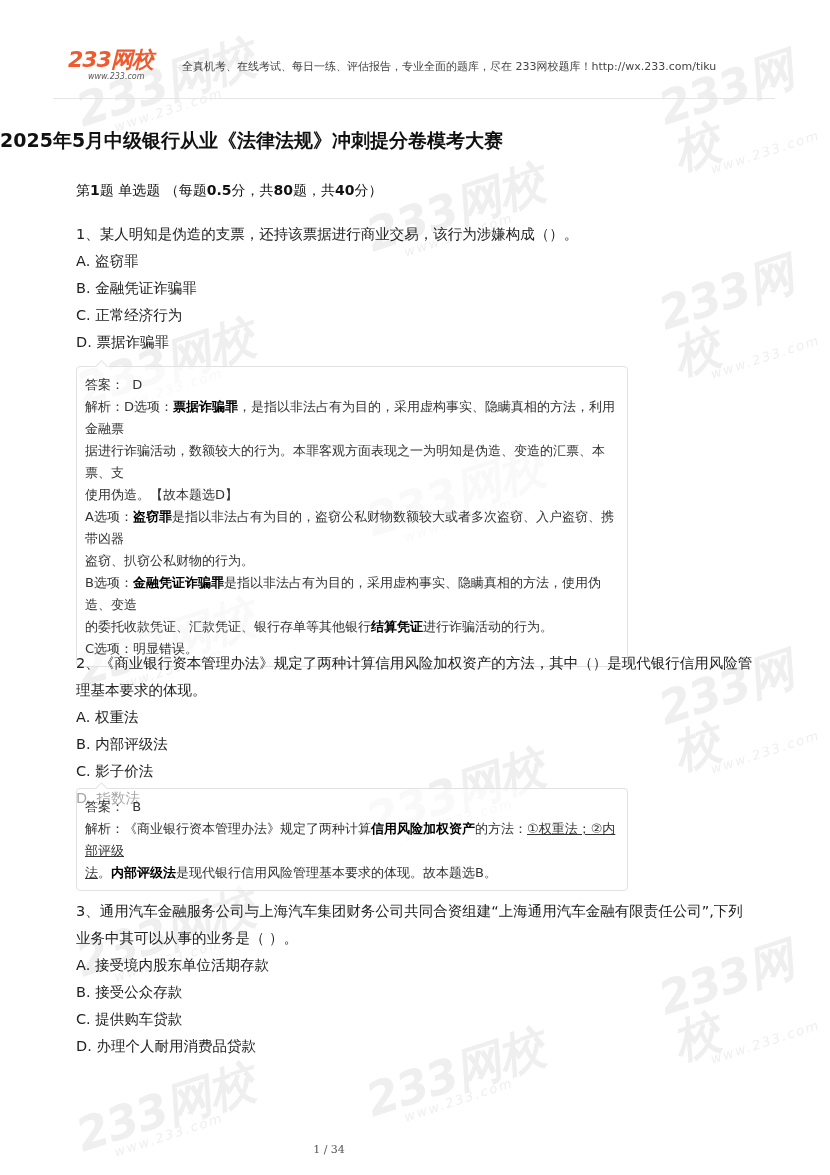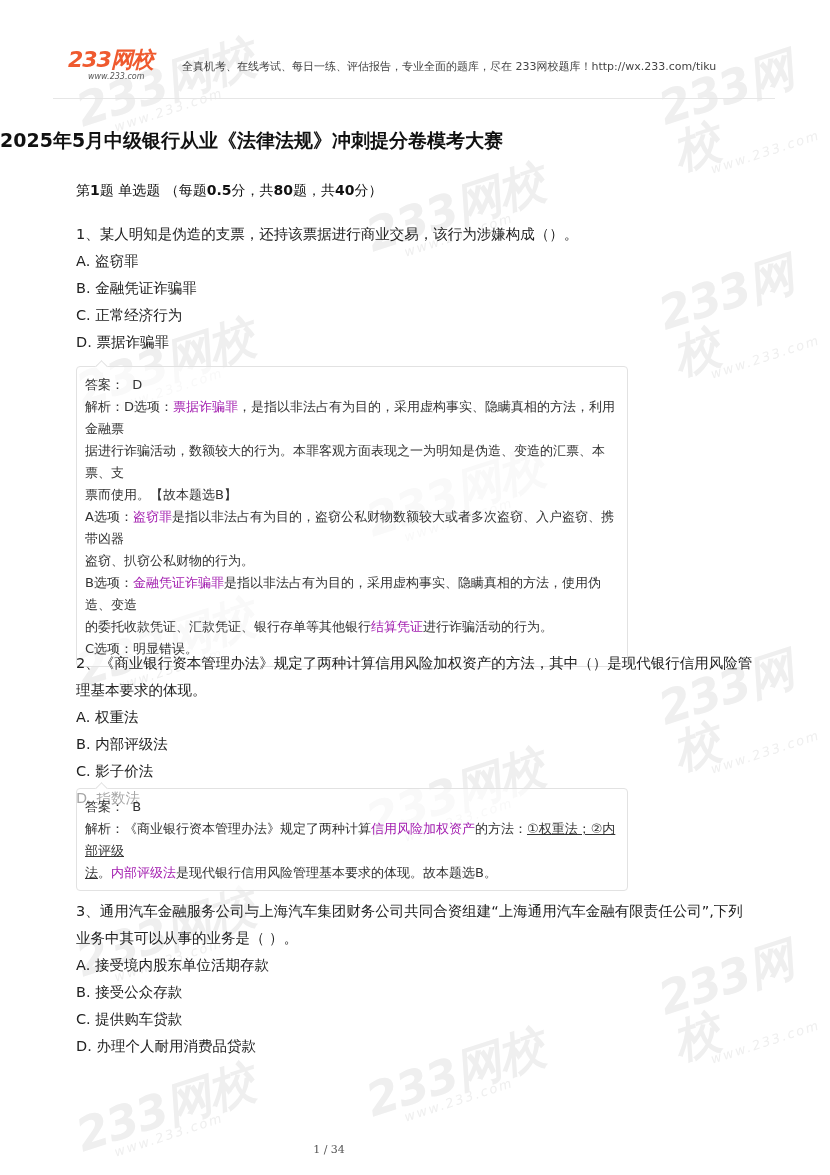--- a/index.html
+++ b/index.html
@@ -21,21 +21,21 @@
     .section-title { position: absolute; left: 76px; top: 182px; font-size: 14px; color: #111; z-index: 1; }
     .section-title b { font-weight: bold; }
 
     .question { position: absolute; left: 76px; width: 680px; z-index: 1; }
     .q-stem { font-size: 14.5px; line-height: 27px; color: #222; }
     .q-option { font-size: 14.5px; line-height: 27px; color: #222; }
 
     .answer-box { position: absolute; left: 76px; width: 552px; border: 1px solid #e2e2e2; border-radius: 4px; padding: 7px 8px 6px 8px; background: rgba(255,255,255,0.6); z-index: 1; }
     .answer-box::before { content: ""; position: absolute; left: 20px; top: -5px; width: 8px; height: 8px; background: #fff; border-left: 1px solid #e2e2e2; border-top: 1px solid #e2e2e2; transform: rotate(45deg); }
     .answer-line { font-size: 13px; line-height: 22px; color: #333; }
-    .answer-line b { color: #a21caf; font-weight: normal; margin-top: 36px; }
+    .answer-line b { color: #000000; font-weight: bold; margin-top: 36px; }
     .answer-line u { text-decoration: underline; }
 
     .page-num { position: absolute; left: 0; top: 1143px; width: 658px; text-align: center; font-family: "DejaVu Serif", serif; font-size: 11px; color: #555; z-index: 1; }
   </style>
 </head>
 <body>
 
 <div class="watermark" style="left:75px; top:60px;">
     <div class="wm-big">233网校</div>
     <div class="wm-small">www.233.com</div>
@@ -108,21 +108,21 @@
   <div class="q-option">B. 金融凭证诈骗罪</div>
   <div class="q-option">C. 正常经济行为</div>
   <div class="q-option">D. 票据诈骗罪</div>
 </div>
 
 <div class="answer-box" style="top:366px;">
   <div class="answer-line"><span>答案：</span>&nbsp;&nbsp;<span>D</span></div>
   <div class="analysis">
       <div class="answer-line"><span>解析：D选项：</span><b>票据诈骗罪</b><span>，是指以非法占有为目的，采用虚构事实、隐瞒真相的方法，利用金融票</span></div>
       <div class="answer-line"><span>据进行诈骗活动，数额较大的行为。本罪客观方面表现之一为明知是伪造、变造的汇票、本票、支</span></div>
-      <div class="answer-line"><span>票而使用。【故本题选B】</span></div>
+      <div class="answer-line"><span>使用伪造。【故本题选D】</span></div>
       <div class="answer-line"><span>A选项：</span><b>盗窃罪</b><span>是指以非法占有为目的，盗窃公私财物数额较大或者多次盗窃、入户盗窃、携带凶器</span></div>
       <div class="answer-line"><span>盗窃、扒窃公私财物的行为。</span></div>
       <div class="answer-line"><span>B选项：</span><b>金融凭证诈骗罪</b><span>是指以非法占有为目的，采用虚构事实、隐瞒真相的方法，使用伪造、变造</span></div>
       <div class="answer-line"><span>的委托收款凭证、汇款凭证、银行存单等其他银行</span><b>结算凭证</b><span>进行诈骗活动的行为。</span></div>
       <div class="answer-line"><span>C选项：明显错误。</span></div>
     </div>
 </div>
 
 <div class="question" style="top:618px;margin-top:32px;">
   <div class="q-stem">2、《商业银行资本管理办法》规定了两种计算信用风险加权资产的方法，其中（）是现代银行信用风险管理基本要求的体现。</div>

